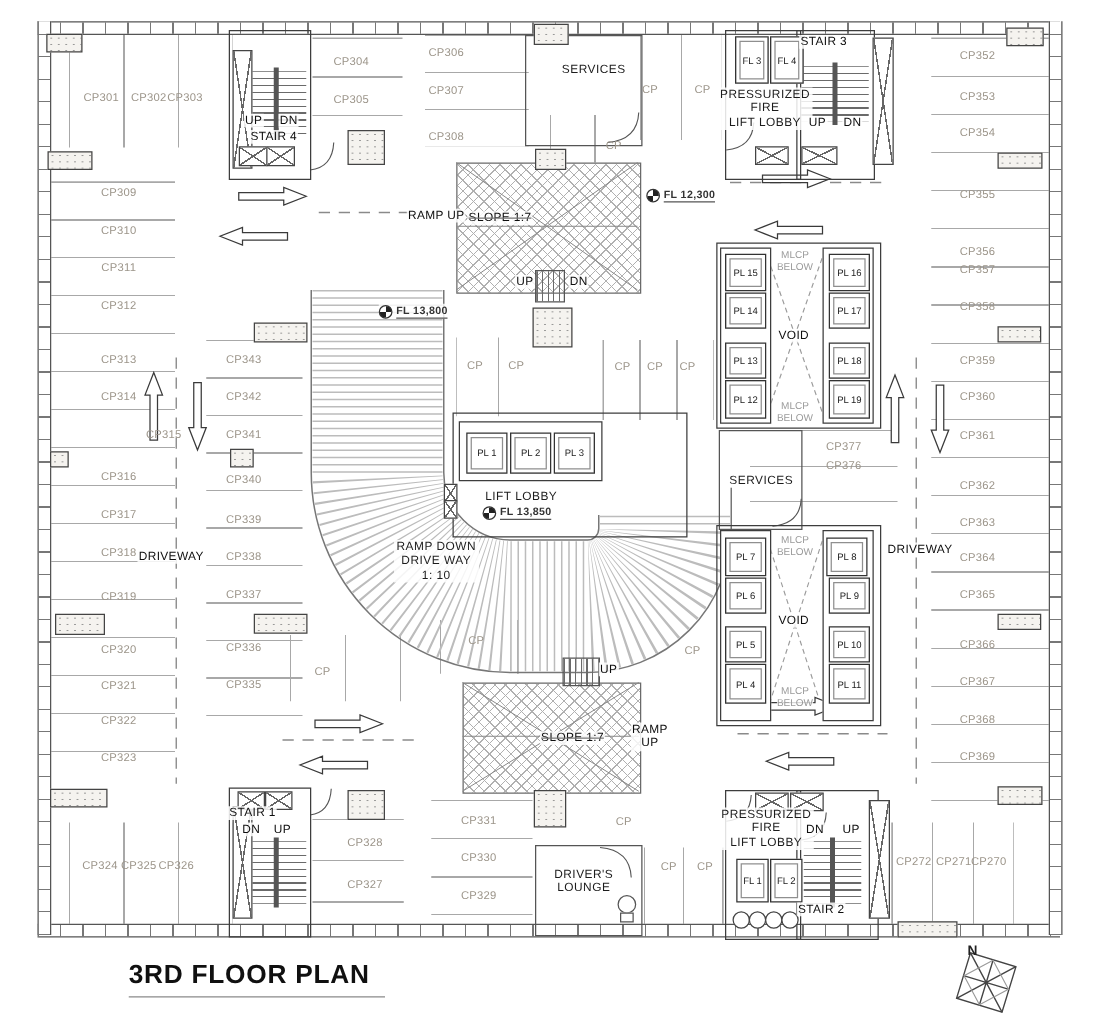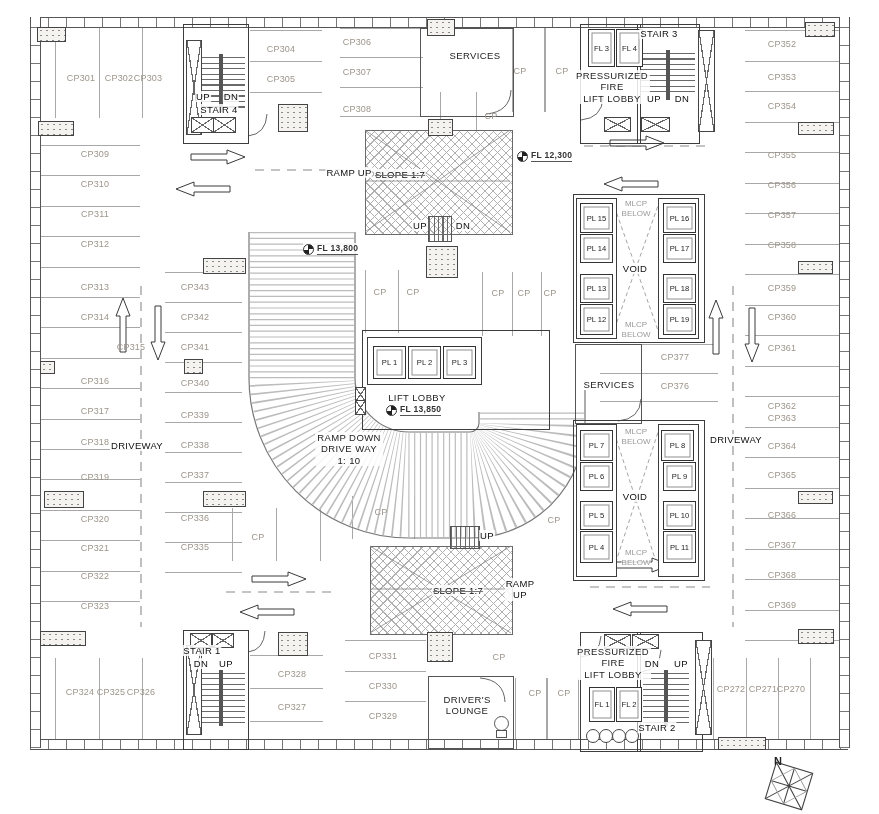--- a/index.html
+++ b/index.html
@@ -138,43 +138,44 @@
       <path d="M248,652 Q264,650 265,631"></path>
     </g>
 
     <g transform="translate(789,786) rotate(17)" fill="none" stroke="#444" stroke-width="1.1">
       <path d="M-19,-19 H19 V19 H-19 Z"></path>
       <path d="M-19,-19 L19,19 M19,-19 L-19,19 M0,-19 V19 M-19,0 H19"></path>
       <path d="M-16,-16 H16 V16 H-16 Z" transform="rotate(45) scale(0.82)" stroke="#999"></path>
     </g>
   </svg>
 
+  <div class="title">3RD FLOOR PLAN</div>
   <div class="northN">N</div>
 <div class="lbl stall" style="left: 81px; top: 73px;">CP301</div>
     <div class="lbl stall" style="left: 119px; top: 73px;">CP302</div>
     <div class="lbl stall" style="left: 148px; top: 73px;">CP303</div>
     <div class="lbl stall" style="left: 281px; top: 44px;">CP304</div>
     <div class="lbl stall" style="left: 281px; top: 74px;">CP305</div>
     <div class="lbl stall" style="left: 357px; top: 37px;">CP306</div>
     <div class="lbl stall" style="left: 357px; top: 67px;">CP307</div>
     <div class="lbl stall" style="left: 357px; top: 104px; text-align: right;">CP308</div>
     <div class="lbl stall" style="left: 520px; top: 66px;">CP</div>
     <div class="lbl stall" style="left: 562px; top: 66px;">CP</div>
     <div class="lbl stall" style="left: 491px; top: 111px;">CP</div>
     <div class="lbl stall" style="left: 782px; top: 39px;">CP352</div>
     <div class="lbl stall" style="left: 782px; top: 72px;">CP353</div>
     <div class="lbl stall" style="left: 782px; top: 101px;">CP354</div>
     <div class="lbl stall" style="left: 782px; top: 150px;">CP355</div>
-    <div class="lbl stall" style="left: 782px; top: 180px;">CP356</div>
+    <div class="lbl stall" style="left: 782px; top: 196px;">CP356</div>
     <div class="lbl stall" style="left: 782px; top: 210px;">CP357</div>
     <div class="lbl stall" style="left: 782px; top: 240px;">CP358</div>
     <div class="lbl stall" style="left: 782px; top: 283px;">CP359</div>
     <div class="lbl stall" style="left: 782px; top: 312px;">CP360</div>
     <div class="lbl stall" style="left: 782px; top: 343px;">CP361</div>
-    <div class="lbl stall" style="left: 782px; top: 401px;">CP362</div>
+    <div class="lbl stall" style="left: 782px; top: 383px;">CP362</div>
     <div class="lbl stall" style="left: 782px; top: 413px;">CP363</div>
     <div class="lbl stall" style="left: 782px; top: 441px;">CP364</div>
     <div class="lbl stall" style="left: 782px; top: 470px;">CP365</div>
     <div class="lbl stall" style="left: 782px; top: 510px;">CP366</div>
     <div class="lbl stall" style="left: 782px; top: 540px;">CP367</div>
     <div class="lbl stall" style="left: 782px; top: 570px;">CP368</div>
     <div class="lbl stall" style="left: 782px; top: 600px;">CP369</div>
     <div class="lbl stall" style="left: 95px; top: 149px;">CP309</div>
     <div class="lbl stall" style="left: 95px; top: 179px; text-align: right;">CP310</div>
     <div class="lbl stall" style="left: 95px; top: 209px;">CP311</div>
@@ -198,21 +199,21 @@
     <div class="lbl stall" style="left: 195px; top: 440px;">CP338</div>
     <div class="lbl stall" style="left: 195px; top: 470px;">CP337</div>
     <div class="lbl stall" style="left: 195px; top: 513px;">CP336</div>
     <div class="lbl stall" style="left: 195px; top: 542px;">CP335</div>
     <div class="lbl stall" style="left: 380px; top: 287px;">CP</div>
     <div class="lbl stall" style="left: 413px; top: 287px;">CP</div>
     <div class="lbl stall" style="left: 498px; top: 288px;">CP</div>
     <div class="lbl stall" style="left: 524px; top: 288px;">CP</div>
     <div class="lbl stall" style="left: 550px; top: 288px;">CP</div>
     <div class="lbl stall" style="left: 675px; top: 352px;">CP377</div>
-    <div class="lbl stall" style="left: 675px; top: 381px; text-align: right;">CP376</div>
+    <div class="lbl stall" style="left: 675px; top: 367px; text-align: right;">CP376</div>
     <div class="lbl stall" style="left: 258px; top: 532px;">CP</div>
     <div class="lbl stall" style="left: 381px; top: 507px;">CP</div>
     <div class="lbl stall" style="left: 554px; top: 515px;">CP</div>
     <div class="lbl stall" style="left: 383px; top: 651px;">CP331</div>
     <div class="lbl stall" style="left: 383px; top: 681px;">CP330</div>
     <div class="lbl stall" style="left: 383px; top: 711px;">CP329</div>
     <div class="lbl stall" style="left: 499px; top: 652px;">CP</div>
     <div class="lbl stall" style="left: 535px; top: 688px;">CP</div>
     <div class="lbl stall" style="left: 564px; top: 688px;">CP</div>
     <div class="lbl stall" style="left: 80px; top: 687px;">CP324</div>

